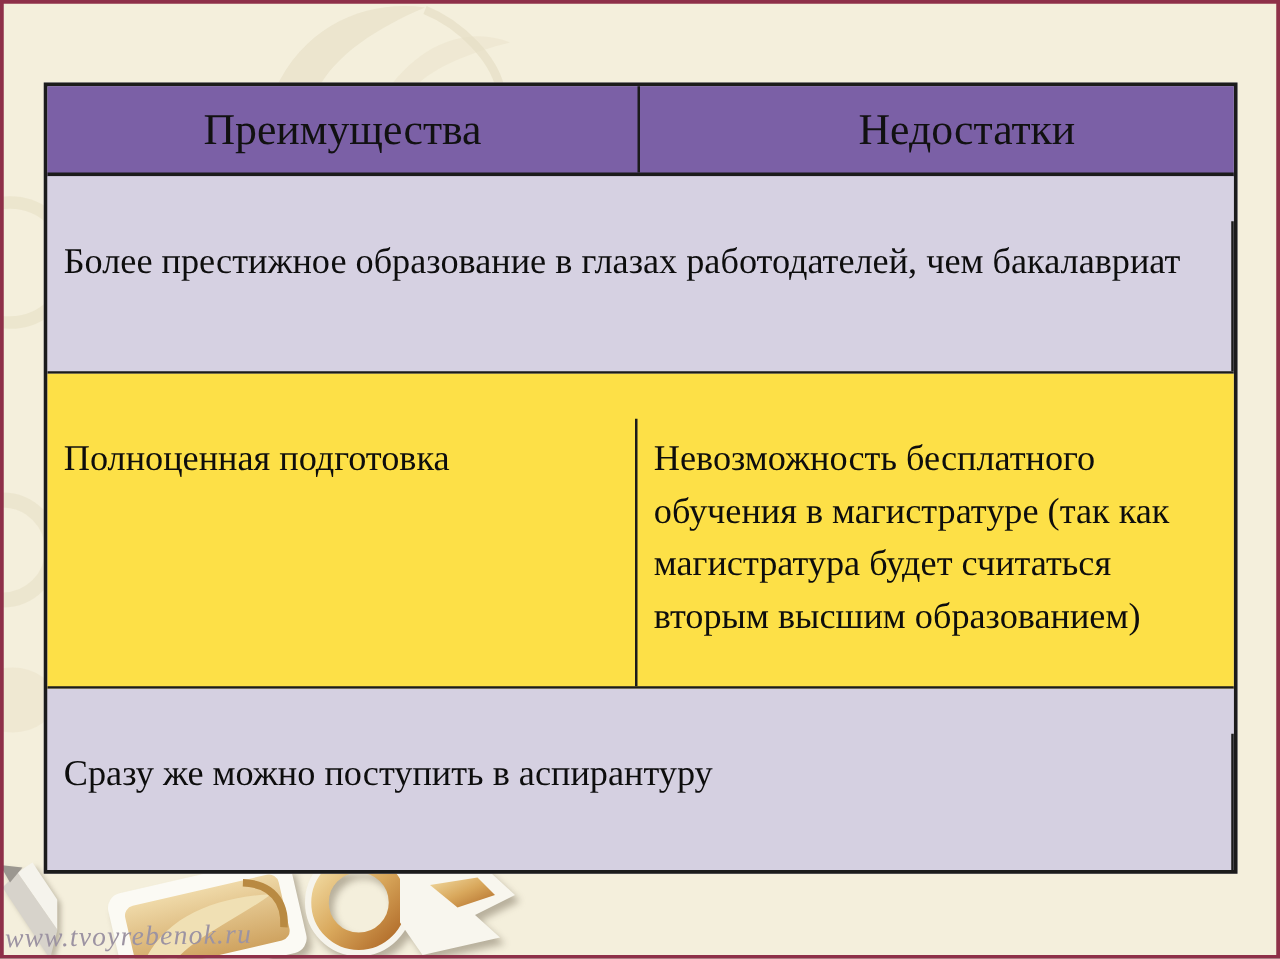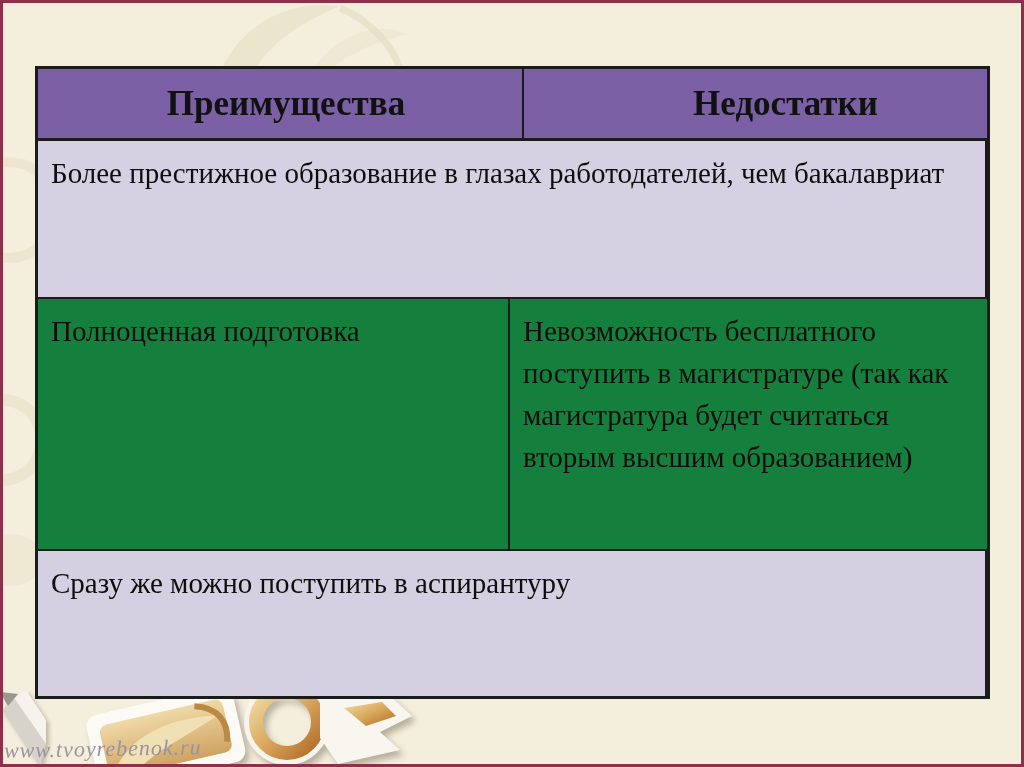--- a/index.html
+++ b/index.html
@@ -43,36 +43,36 @@
     width:949px;
     border:3px solid #1B1B1B;
     z-index:3;
     background:#D6D1E2;
   }
   .trow{display:flex;}
   .thead{height:69px;background:#7B60A6;border-bottom:3px solid #1B1B1B;}
   .th{
     width:472px;
     display:flex;align-items:center;justify-content:center;
-    font-weight:bold;font-size:35px;color:#111;padding-left:12px;
+    font-weight:normal;font-size:35px;color:#111;
   }
   .th:first-child{border-right:2px solid #1B1B1B;}
   .th:last-child{flex:1;margin-left:48px;}
   .td{
     width:472px;
     box-sizing:border-box;
     padding:11px 14px 8px 13px;
-    font-size:29px;line-height:42px;color:#0d0d0d;
+    font-size:29px;line-height:42px;color:#0d0d0d;margin-top:36px;
   }
   .td:first-child{border-right:2px solid #1B1B1B;}
   .td:last-child{flex:1;}
   .body-row{border-bottom:2px solid #1B1B1B;}
   .body-row:last-child{border-bottom:none;}
   .band-dark{background:#D6D1E2;height:156px;}
-  .band-light{background:#15803d;height:250px;}
+  .band-light{background:#fde047;height:250px;}
   .band-dark2{background:#D5D0E1;height:145px;}
 </style>
 </head>
 <body>
 
 <div class="slide">
 
   <svg class="flourish-top" width="220" height="72" viewBox="0 0 220 72">
     <path d="M30,72 C55,18 105,0 150,6 C112,22 78,44 64,72 Z" fill="#EAE3CB" opacity="0.85"></path>
     <path d="M120,72 C150,30 190,22 218,34 C185,42 152,56 140,72 Z" fill="#ECE5CF" opacity="0.7"></path>
@@ -125,21 +125,21 @@
   <div class="cmp-table">
     <div class="trow thead">
       <div class="th">Преимущества</div>
       <div class="th">Недостатки</div>
     </div>
     <div class="trow body-row band-dark">
       <div class="td">Более престижное образование в глазах работодателей, чем бакалавриат</div>
     </div>
     <div class="trow body-row band-light">
       <div class="td">Полноценная подготовка</div>
-      <div class="td">Невозможность бесплатного поступить в магистратуре (так как магистратура будет считаться вторым высшим образованием)</div>
+      <div class="td">Невозможность бесплатного обучения в магистратуре (так как магистратура будет считаться вторым высшим образованием)</div>
     </div>
     <div class="trow body-row band-dark2">
       <div class="td">Сразу же можно поступить в аспирантуру</div>
     </div>
   </div>
 
   <div class="frame"></div>
 </div>
 
 </body></html>

